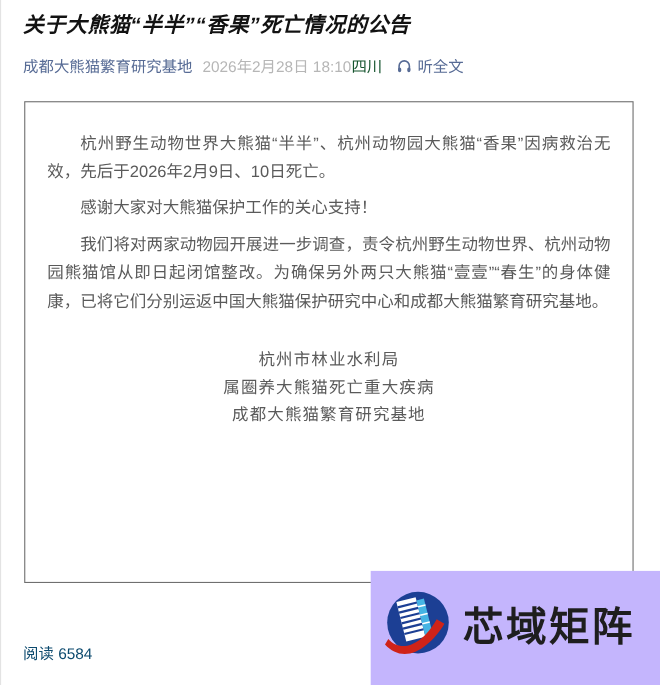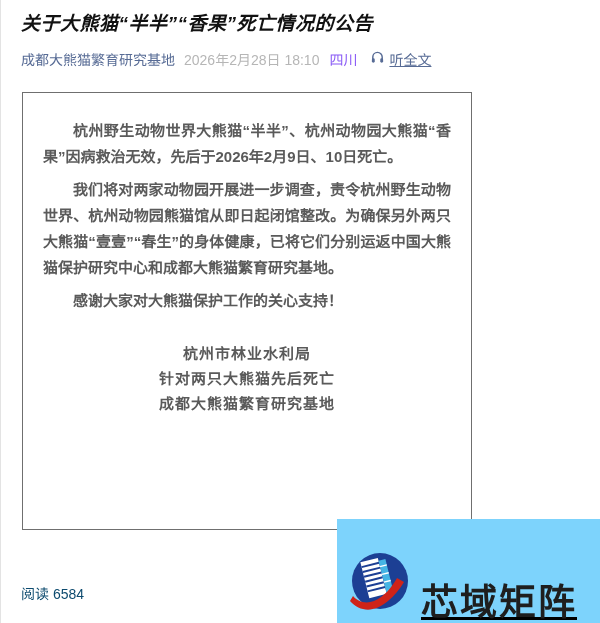--- a/index.html
+++ b/index.html
@@ -22,40 +22,39 @@
     font-style: italic;
   }
   .meta {
     display: flex;
     align-items: center;
     font-size: 14px;
     line-height: 20px;
     white-space: nowrap;
   }
   .meta .source { color: #576b95; margin-right: 9px; cursor: pointer; }
-  .meta .datetime { color: #b6b6b6; margin-right: 10px; }
-  .meta .region { color: #8b5cf6; margin-right: 13px; }
+  .meta .datetime { color: #b6b6b6; }
+  .meta .region { color: #14532d; margin-right: 13px; }
   .listen {
     display: inline-flex;
+    align-items: center;
     color: #576b95;
     cursor: pointer;
-    text-decoration: underline;
   }
   .listen svg { margin-right: 4px; display: block; }
 
   .announcement-box {
     position: absolute;
     left: 21px;
     top: 92px;
-    width: 450px;
+    width: 554px;
     height: 438px;
     border: 1px solid #6f6f6f;
     background: #ffffff;
     padding: 25px 20px 20px 20px;
-    font-weight: bold;
   }
   .announcement-box p {
     font-size: 15px;
     line-height: 26px;
     color: #5a5a5a;
     text-indent: 2em;
     margin-bottom: 7px;
     text-align: justify;
   }
   .signature {
@@ -74,25 +73,24 @@
     font-size: 14px;
     color: #0c4a6e;
   }
 
   .watermark {
     position: absolute;
     right: 0;
     bottom: 0;
     width: 263px;
     height: 104px;
-    background: #7dd3fc;
+    background: #c4b5fd;
     display: flex;
-    align-items: flex-end;
+    align-items: center;
     padding-left: 11px;
-    text-decoration: underline;
   }
   .watermark .logo { flex: 0 0 auto; }
   .wm-text { margin-left: 9px; }
   .brand-name {
     font-size: 37px;
     font-weight: 700;
     color: #1e1e1e;
     line-height: 40px;
     letter-spacing: 2px;
     white-space: nowrap;
@@ -123,25 +121,25 @@
           <rect x="16.4" y="13.2" width="4.6" height="7" rx="2.3" fill="#576b95"></rect>
         </svg>
       </span>
       <span>听全文</span>
     </span>
   </div>
 </div>
 
 <div class="announcement-box">
   <p>杭州野生动物世界大熊猫“半半”、杭州动物园大熊猫“香果”因病救治无效，先后于2026年2月9日、10日死亡。</p>
+  <p>感谢大家对大熊猫保护工作的关心支持！</p>
   <p>我们将对两家动物园开展进一步调查，责令杭州野生动物世界、杭州动物园熊猫馆从即日起闭馆整改。为确保另外两只大熊猫“壹壹”“春生”的身体健康，已将它们分别运返中国大熊猫保护研究中心和成都大熊猫繁育研究基地。</p>
-  <p>感谢大家对大熊猫保护工作的关心支持！</p>
   <div class="signature">
     <div>杭州市林业水利局</div>
-    <div>针对两只大熊猫先后死亡</div>
+    <div>属圈养大熊猫死亡重大疾病</div>
     <div>成都大熊猫繁育研究基地</div>
   </div>
 </div>
 
 <div class="read-row">阅读 6584</div>
 
 <div class="watermark">
   <span class="logo">
     <svg width="64" height="70" viewBox="0 0 64 70">
       <circle cx="32" cy="32" r="28" fill="#1c3f94"></circle>

